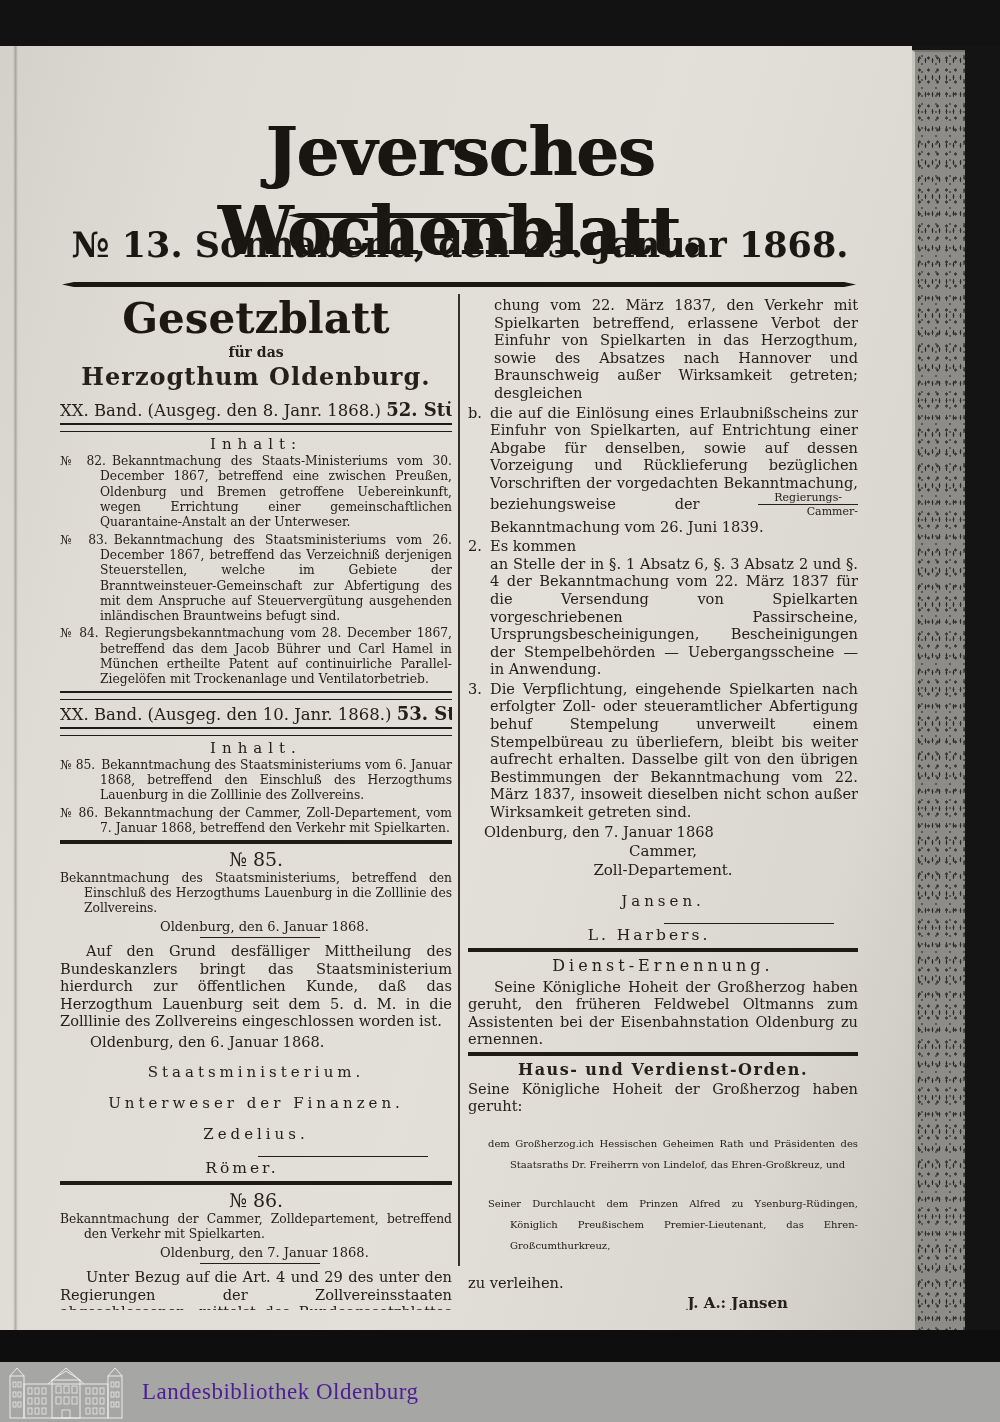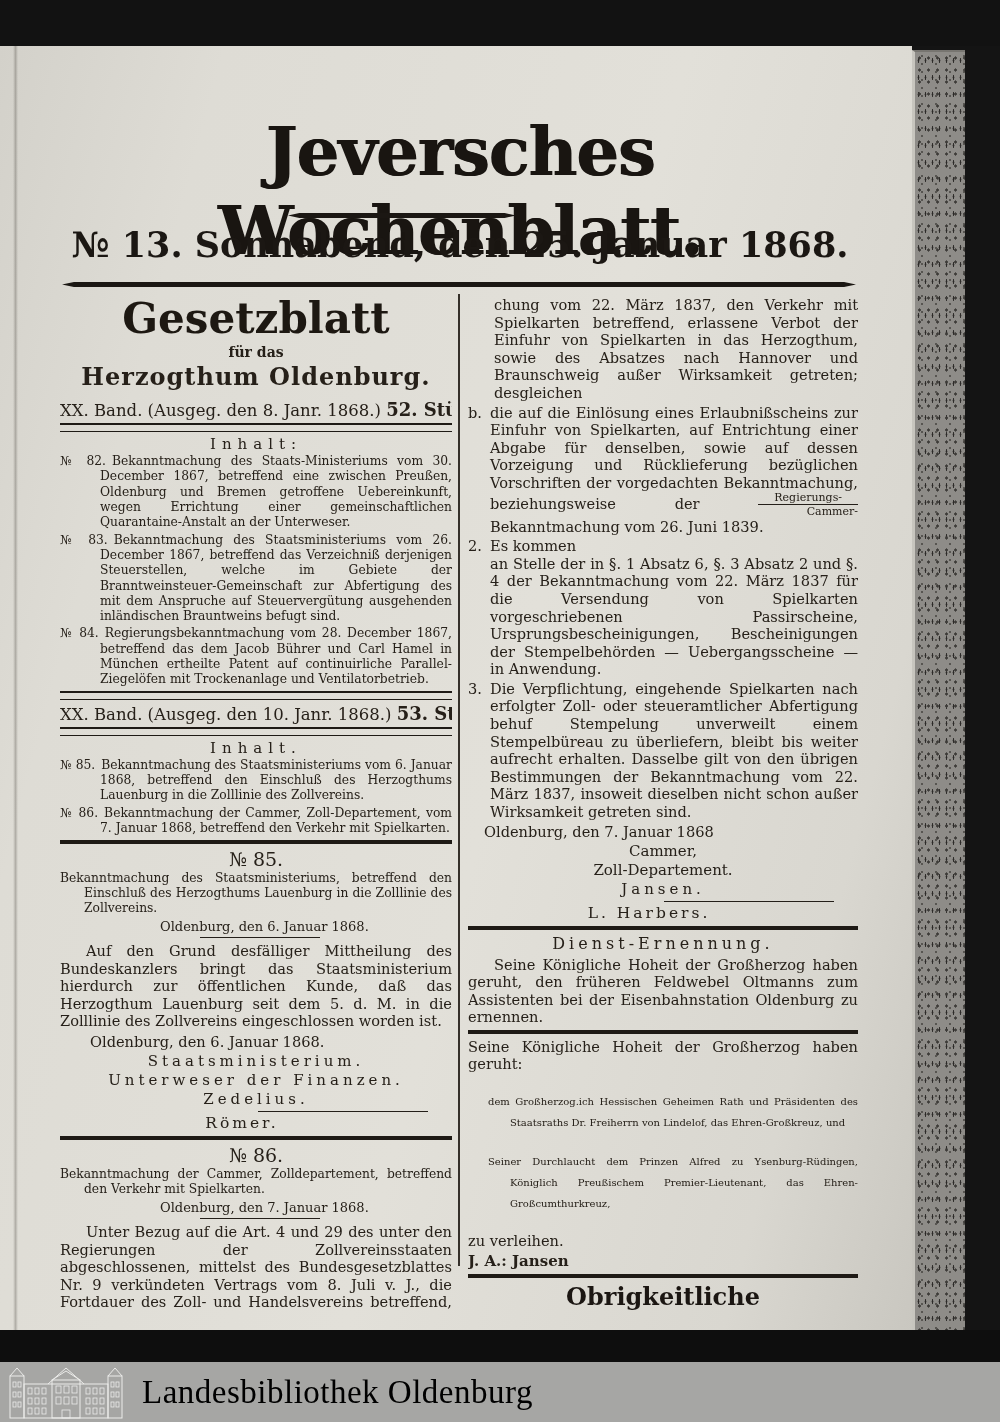--- a/index.html
+++ b/index.html
@@ -5,21 +5,21 @@
   html,body { margin:0; padding:0; background:#000; }
   #stage {
     position:relative; width:1000px; height:1422px; overflow:hidden;
     background:#141414; font-family:"DejaVu Serif", serif; color:#262019;
   }
   
   .top-band { position:absolute; left:0; top:0; width:1000px; height:46px; background:#121212; z-index:5; }
   .bottom-band { position:absolute; left:0; top:1330px; width:1000px; height:32px; background:#0e0e0e; z-index:6; }
   .footer-bar { position:absolute; left:0; top:1362px; width:1000px; height:60px; background:#a6a6a4; z-index:7; display:flex; align-items:center; }
   .footer-bar .logo { margin-left:8px; width:116px; height:56px; flex:none; }
-  .footer-label { margin-left:18px; font-family:"Liberation Serif", serif; font-size:33px; color:#000000; letter-spacing:0.5px; }
+  .footer-label { margin-left:18px; font-family:"Liberation Serif", serif; font-size:23px; color:#4c1d95; letter-spacing:0.5px; }
   .book-edge {
     position:absolute; left:912px; top:50px; width:50px; height:1284px; z-index:2;
     background-color:#8e8c88;
     background-image:
       radial-gradient(#3d3b38 1px, transparent 1.4px),
       radial-gradient(#55534f 1px, transparent 1.3px),
       radial-gradient(#2c2a28 0.8px, transparent 1.1px);
     background-size:9px 12px, 14px 8px, 7px 17px;
     border-left:3px solid #c7c5be; border-top:2px solid #777570;
   }
@@ -61,37 +61,37 @@
   .rule-double { height:6px; border-top:2.5px solid #1e1a15; border-bottom:1.5px solid #1e1a15; margin:3px 0; }
   .rule-thick { height:3.5px; background:#1e1a15; margin:4px 0; }
   .inhalt { font-size:15px; letter-spacing:6px; text-align:center; margin:2px 0 1px; }
   .toc { font-size:12.3px; line-height:15.3px; margin:1px 0 2px; padding-left:40px; text-indent:-40px; text-align:justify; }
   .toc .toc-no { padding-right:6px; }
   .h-no { font-size:19px; text-align:center; margin:3px 0 1px; }
   .subt { font-size:12.3px; line-height:15.3px; padding-left:24px; text-indent:-24px; margin:0 0 2px; text-align:justify; }
   .dateline-c { font-size:13px; margin:2px 0 0; padding-left:100px; }
   .rule-short { width:120px; height:1.5px; background:#241f19; margin:3px 0 4px 140px; }
   .body-p { font-size:14.6px; line-height:17.6px; text-align:justify; margin:3px 0; text-indent:26px; }
-  .sig-c { font-size:15px; text-align:center; letter-spacing:4px; margin:1px 0; }
+  .sig-c { font-size:15px; text-align:center; letter-spacing:4px; margin:13px 0; }
   .sig-plain { font-size:15px; text-align:center; margin:1px 0; }
   .rule-right { width:170px; height:1.5px; background:#241f19; margin:3px 24px 2px auto; }
   .sig-right { font-size:15.5px; letter-spacing:3px; text-align:center; padding-right:28px; margin:0 0 2px; }
   .date-left { font-size:14.6px; padding-left:30px; margin:2px 0; }
   .frac { display:inline-flex; flex-direction:column; align-items:flex-end; font-size:11px; line-height:11.5px; vertical-align:middle; }
   .frac .frac-top { display:block; border-bottom:1.2px solid #241f19; padding:0 16px 1px; }
   .frac .frac-bot { display:block; padding-top:1px; }
   .li { display:grid; grid-template-columns:22px 1fr; font-size:14.6px; line-height:17.6px; margin:2px 0; }
   .li .li-text { text-align:justify; }
   .li .blockline { display:block; }
   .cont-p { font-size:14.6px; line-height:17.6px; text-align:justify; padding-left:26px; margin:2px 0; }
   .sec-head { font-size:16px; letter-spacing:4px; text-align:center; margin:4px 0 2px; }
   .sec-head-2 { font-size:16px; letter-spacing:1.5px; text-align:center; margin:3px 0 1px; font-weight:bold; }
   .hang { font-size:10px; line-height:21px; text-align:justify; padding-left:42px; text-indent:-22px; margin:18px 0; }
   .plain-j { font-size:14.6px; line-height:17.6px; text-align:justify; margin:1px 0; }
-  .sig-ja { font-size:15px; padding-right:70px; margin:3px 0 1px; font-weight:bold; }
+  .sig-ja { font-size:15px; text-align:right; padding-right:70px; margin:3px 0 1px; font-weight:bold; }
   .obrig-head { font-size:24px; font-weight:bold; text-align:center; margin:2px 0 3px; color:#1b1612; }
 </style>
 </head>
 <body>
 
 <div id="stage">
 
   <div class="book-edge"></div>
 
   <div class="paper">
@@ -195,20 +195,21 @@
       <div class="sig-plain">Zoll-Departement.</div>
       <div class="sig-c">Jansen.</div>
       <div class="rule-right"></div>
       <div class="sig-right">L. Harbers.</div>
 
       <div class="rule-thick"></div>
       <div class="sec-head">Dienst-Ernennung.</div>
       <p class="body-p">Seine Königliche Hoheit der Großherzog haben geruht, den früheren Feldwebel Oltmanns zum Assistenten bei der Eisenbahnstation Oldenburg zu ernennen.</p>
 
       <div class="rule-thick"></div>
+      <div class="sec-head-2">Haus- und Verdienst-Orden.</div>
       <p class="plain-j">Seine Königliche Hoheit der Großherzog haben geruht:</p>
       <p class="hang">dem Großherzog.ich Hessischen Geheimen Rath und Präsidenten des Staatsraths Dr. Freiherrn von Lindelof, das Ehren-Großkreuz, und</p>
       <p class="hang">Seiner Durchlaucht dem Prinzen Alfred zu Ysenburg-Rüdingen, Königlich Preußischem Premier-Lieutenant, das Ehren-Großcumthurkreuz,</p>
       <p class="plain-j">zu verleihen.</p>
       <div class="sig-ja">J. A.: Jansen</div>
 
       <div class="rule-thick"></div>
       <div class="obrig-head">Obrigkeitliche Bekanntmachungen.</div>
 
     </div>

